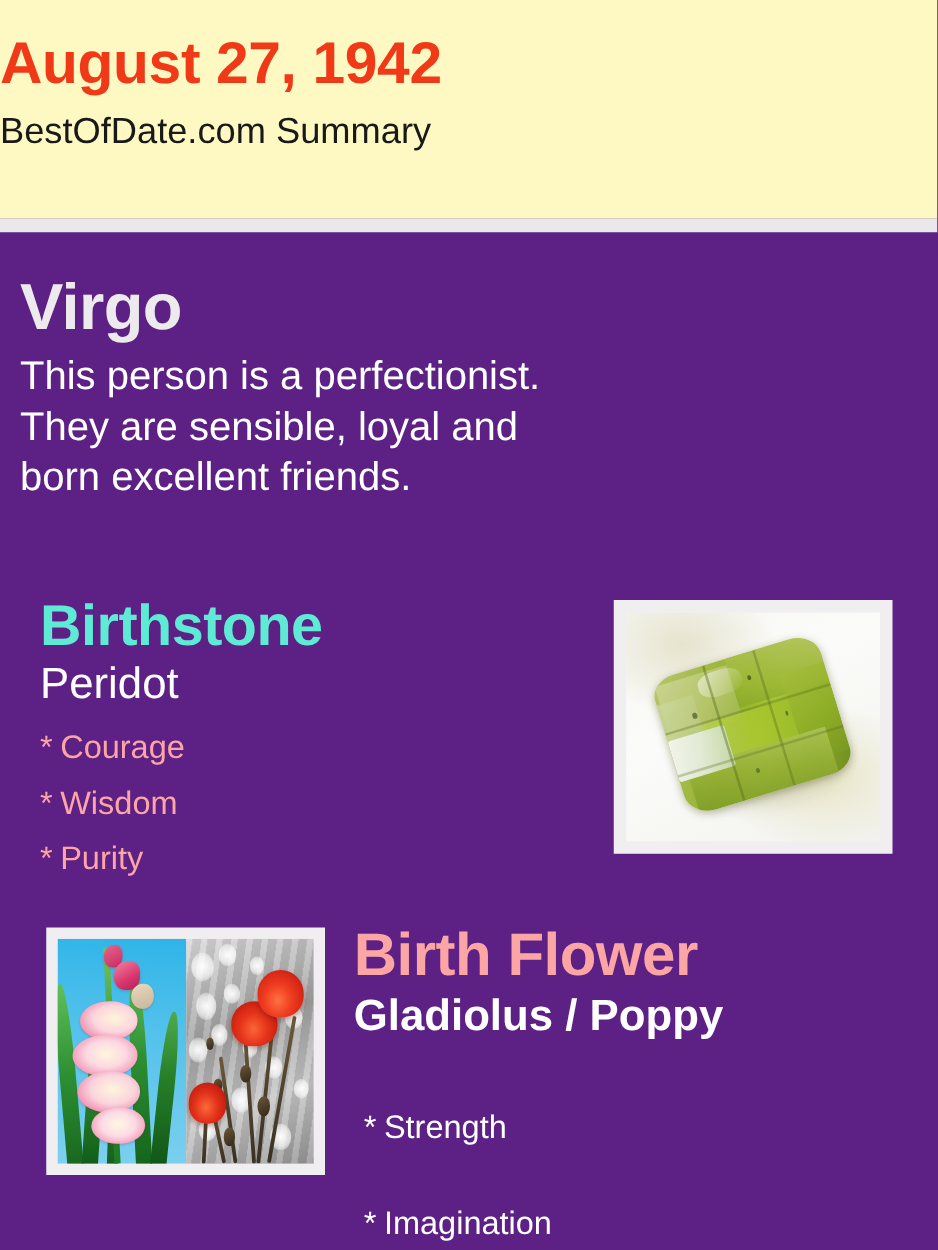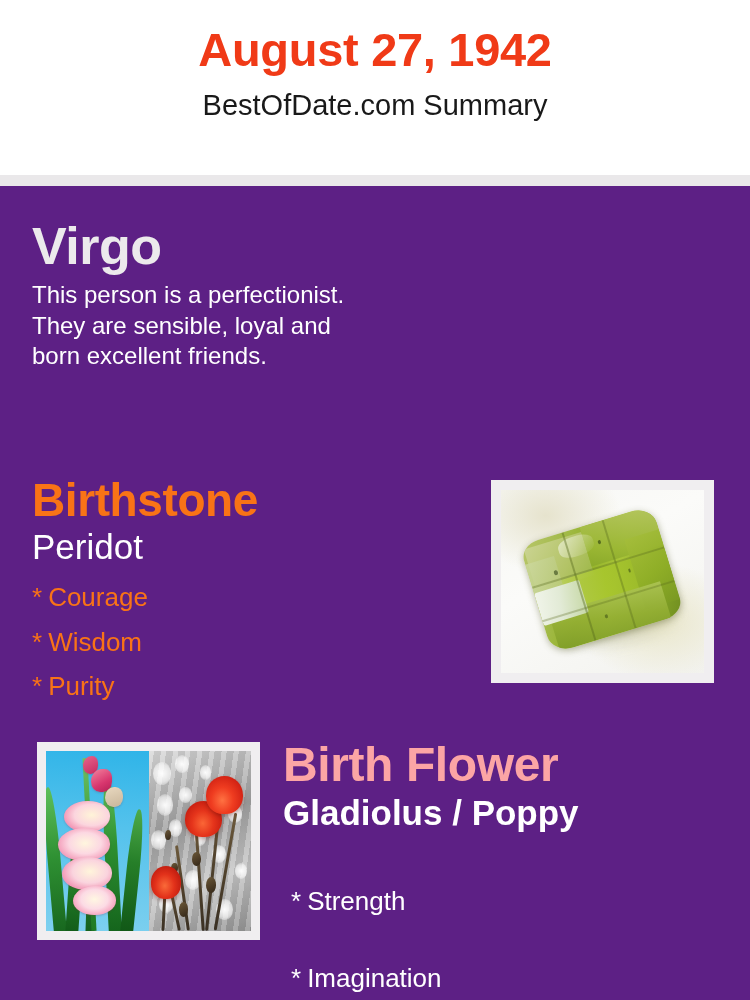--- a/index.html
+++ b/index.html
@@ -22,22 +22,21 @@
     height: 1000px;
     background: #5d2085;
   }
 
   
   .header {
     position: absolute;
     top: 0; left: 0;
     width: 750px;
     height: 175px;
-    background: #ffffff;
-    text-align: center;
+    background: #fef9c3;
   }
 
   .header-date {
     color: #f03a17;
     font-size: 47px;
     font-weight: bold;
     line-height: 1;
     padding-top: 26px;
     letter-spacing: -0.3px;
   }
@@ -72,72 +71,72 @@
     top: 186px; left: 0;
     width: 750px;
     height: 814px;
     background: #5d2085;
   }
 
   
   .zodiac {
     position: absolute;
     top: 32px;
-    left: 32px;
+    left: 16px;
     width: 640px;
   }
 
   .zodiac-sign {
     color: #eceaec;
     font-size: 52px;
     font-weight: bold;
     line-height: 1.08;
     letter-spacing: -0.5px;
   }
 
   .zodiac-desc {
     color: #ffffff;
-    font-size: 24px;
+    font-size: 32px;
     font-weight: normal;
     line-height: 1.27;
     padding-top: 6px;
     max-width: 600px;
   }
 
   
   .birthstone-block {
     position: absolute;
     top: 290px;
     left: 32px;
     width: 430px;
   }
 
   .section-title {
-    color: #f97316;
+    color: #5eead4;
     font-size: 46px;
     font-weight: bold;
     line-height: 1.05;
     letter-spacing: -0.4px;
   }
 
   .section-name {
     color: #ffffff;
     font-size: 35px;
     font-weight: normal;
     line-height: 1.1;
     padding-top: 4px;
   }
 
   .trait-list {
     padding-top: 8px;
     list-style: none;
   }
 
   .trait-list li {
-    color: #f97316;
+    color: #fca5a5;
     font-size: 26px;
     font-weight: normal;
     line-height: 1.72;
     white-space: nowrap;
   }
 
   .trait-star { display: inline-block; padding-right: 6px; }
 
   
   .gem-frame {

